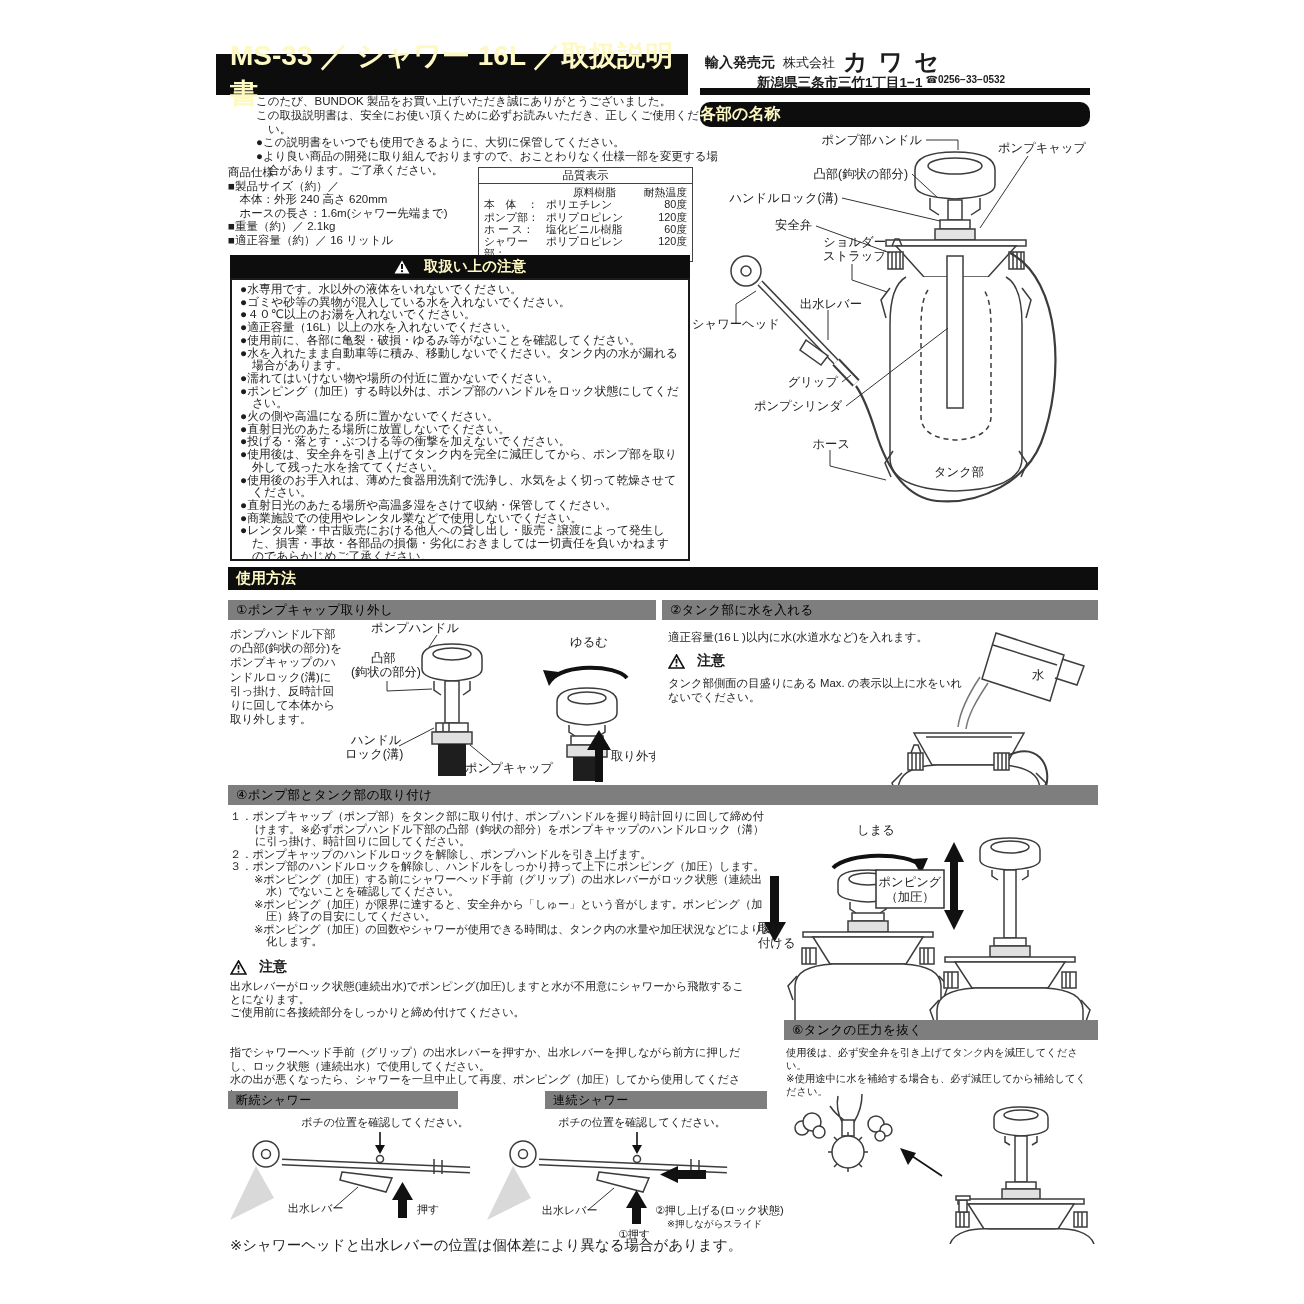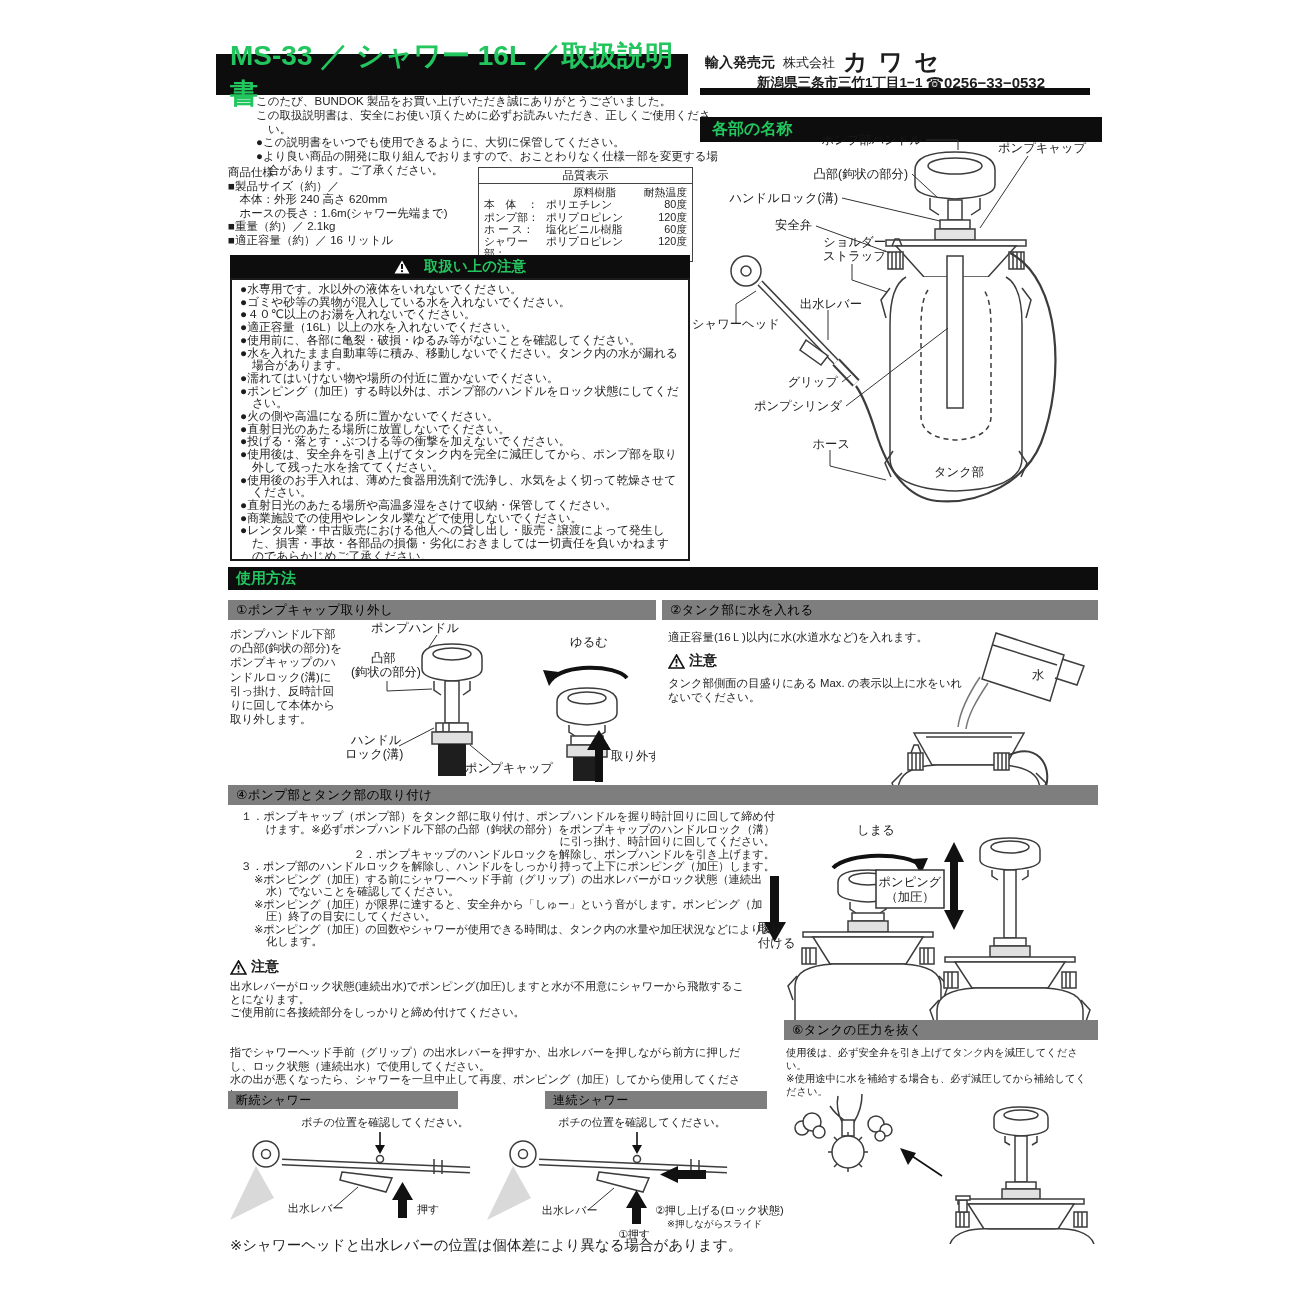--- a/index.html
+++ b/index.html
@@ -1,33 +1,33 @@
 <!DOCTYPE html>
 <html><head>
 <meta charset="utf-8">
 <style>
   html,body{margin:0;padding:0;background:#fff;}
   .page{position:relative;width:1304px;height:1304px;background:#fff;overflow:hidden;
         font-family:"Liberation Sans","DejaVu Sans",sans-serif;color:#1d1d1d;}
   .abs{position:absolute;}
-  .bar-k{background:#0d0d0d;color:#22c55e;font-weight:bold;display:flex;align-items:center;}
+  .bar-k{background:#0d0d0d;color:#fef9c3;font-weight:bold;display:flex;align-items:center;}
   .bar-g{background:#7e7e7e;color:#000000;font-size:12.5px;display:flex;align-items:center;
          padding-left:8px;letter-spacing:.5px;}
   .jt{font-size:11.5px;line-height:13.8px;margin-left:28px;}
   .hang{padding-left:12px;text-indent:-12px;}
-  .hang26{padding-left:25px;text-indent:-25px;text-align:right;}
+  .hang26{padding-left:25px;text-indent:-25px;}
   .hangnote{padding-left:36px;text-indent:-12px;}
   .cbox{border:2px solid #1a1a1a;padding:3px 8px;font-size:11.8px;line-height:12.7px;}
   .qtable{border:1.5px solid #444;font-size:10.8px;line-height:12.2px;color:#222;}
   .qtitle{text-align:center;border-bottom:1px solid #444;padding:1px 0 2px;font-size:11.5px;}
   .qrow{display:flex;padding:0 5px;}
   .qpart{width:62px;}
   .qresin{flex:1;}
   .qtemp{width:44px;text-align:right;}
-  .warn-ttl{display:flex;align-items:center;gap:4px;font-weight:bold;font-size:14px;}
+  .warn-ttl{display:flex;align-items:center;gap:12px;font-weight:bold;font-size:14px;}
   svg text{font-family:"Liberation Sans","DejaVu Sans",sans-serif;fill:#1a1a1a;}
   .t12{font-size:12.3px;}
   .t11{font-size:11px;}
   .t10{font-size:9.5px;}
   .ln{stroke:#333;stroke-width:1;fill:none;}
   .shf{stroke:#3c3c3c;stroke-width:1.5;fill:none;}
 </style>
 </head>
 <body>
 
@@ -36,21 +36,21 @@
   <div class="abs bar-k" style="left:216px;top:54px;width:458px;height:41px;font-size:28px;padding-left:14px;">MS-33 ／ シャワー 16L ／取扱説明書</div>
 
   <div class="abs" style="left:705px;top:52px;width:386px;">
     <div style="display:flex;align-items:flex-end;gap:8px;">
       <span style="font-size:14px;font-weight:bold;">輸入発売元</span>
       <span style="font-size:13px;">株式会社</span>
       <span style="font-size:24px;font-weight:900;letter-spacing:11px;line-height:20px;">カワセ</span>
     </div>
     <div style="display:flex;gap:3px;margin-top:2px;padding-left:52px;">
       <span style="font-size:13.5px;font-weight:bold;">新潟県三条市三竹1丁目1−1</span>
-      <span style="font-size:15px;font-weight:bold;">☎0256−33−0532</span>
+      <span style="font-size:10px;font-weight:bold;">☎0256−33−0532</span>
     </div>
   </div>
   <div class="abs" style="left:700px;top:88px;width:390px;height:7px;background:#0d0d0d;"></div>
 
   <div class="abs jt" style="left:228px;top:95px;width:472px;">
     <div class="hang">このたび、BUNDOK 製品をお買い上げいただき誠にありがとうございました。</div>
     <div class="hang">この取扱説明書は、安全にお使い頂くために必ずお読みいただき、正しくご使用ください。</div>
     <div class="hang">●この説明書をいつでも使用できるように、大切に保管してください。</div>
     <div class="hang">●より良い商品の開発に取り組んでおりますので、おことわりなく仕様一部を変更する場合があります。ご了承ください。</div>
   </div>
@@ -113,21 +113,21 @@
     <div class="hang">●火の側や高温になる所に置かないでください。</div>
     <div class="hang">●直射日光のあたる場所に放置しないでください。</div>
     <div class="hang">●投げる・落とす・ぶつける等の衝撃を加えないでください。</div>
     <div class="hang">●使用後は、安全弁を引き上げてタンク内を完全に減圧してから、ポンプ部を取り外して残った水を捨ててください。</div>
     <div class="hang">●使用後のお手入れは、薄めた食器用洗剤で洗浄し、水気をよく切って乾燥させてください。</div>
     <div class="hang">●直射日光のあたる場所や高温多湿をさけて収納・保管してください。</div>
     <div class="hang">●商業施設での使用やレンタル業などで使用しないでください。</div>
     <div class="hang">●レンタル業・中古販売における他人への貸し出し・販売・譲渡によって発生した、損害・事故・各部品の損傷・劣化におきましては一切責任を負いかねますのであらかじめご了承ください。</div>
   </div>
 
-  <div class="abs bar-k" style="left:700px;top:117px;width:390px;height:25px;font-size:16px;padding-left:12px;">
+  <div class="abs bar-k" style="left:700px;top:102px;width:390px;height:25px;font-size:16px;padding-left:0;border-radius:10px;">
     <span>各部の名称</span>
   </div>
 
   <svg class="abs" style="left:690px;top:128px;" width="412" height="438" viewBox="0 0 412 438">
     <g class="shf">
       <path fill="#fff" d="M225,42 Q225,24 265,24 Q305,24 305,42 L305,57 Q305,69 265,71 Q225,69 225,57 Z"></path>
       <ellipse fill="#fff" cx="265" cy="38" rx="27" ry="8"></ellipse>
       <path d="M240,70 v11 l9,6 M290,70 v11 l-9,6"></path>
       <rect fill="#fff" x="258" y="72" width="14" height="20"></rect>
       <rect fill="#fff" x="250" y="92" width="30" height="9"></rect>

